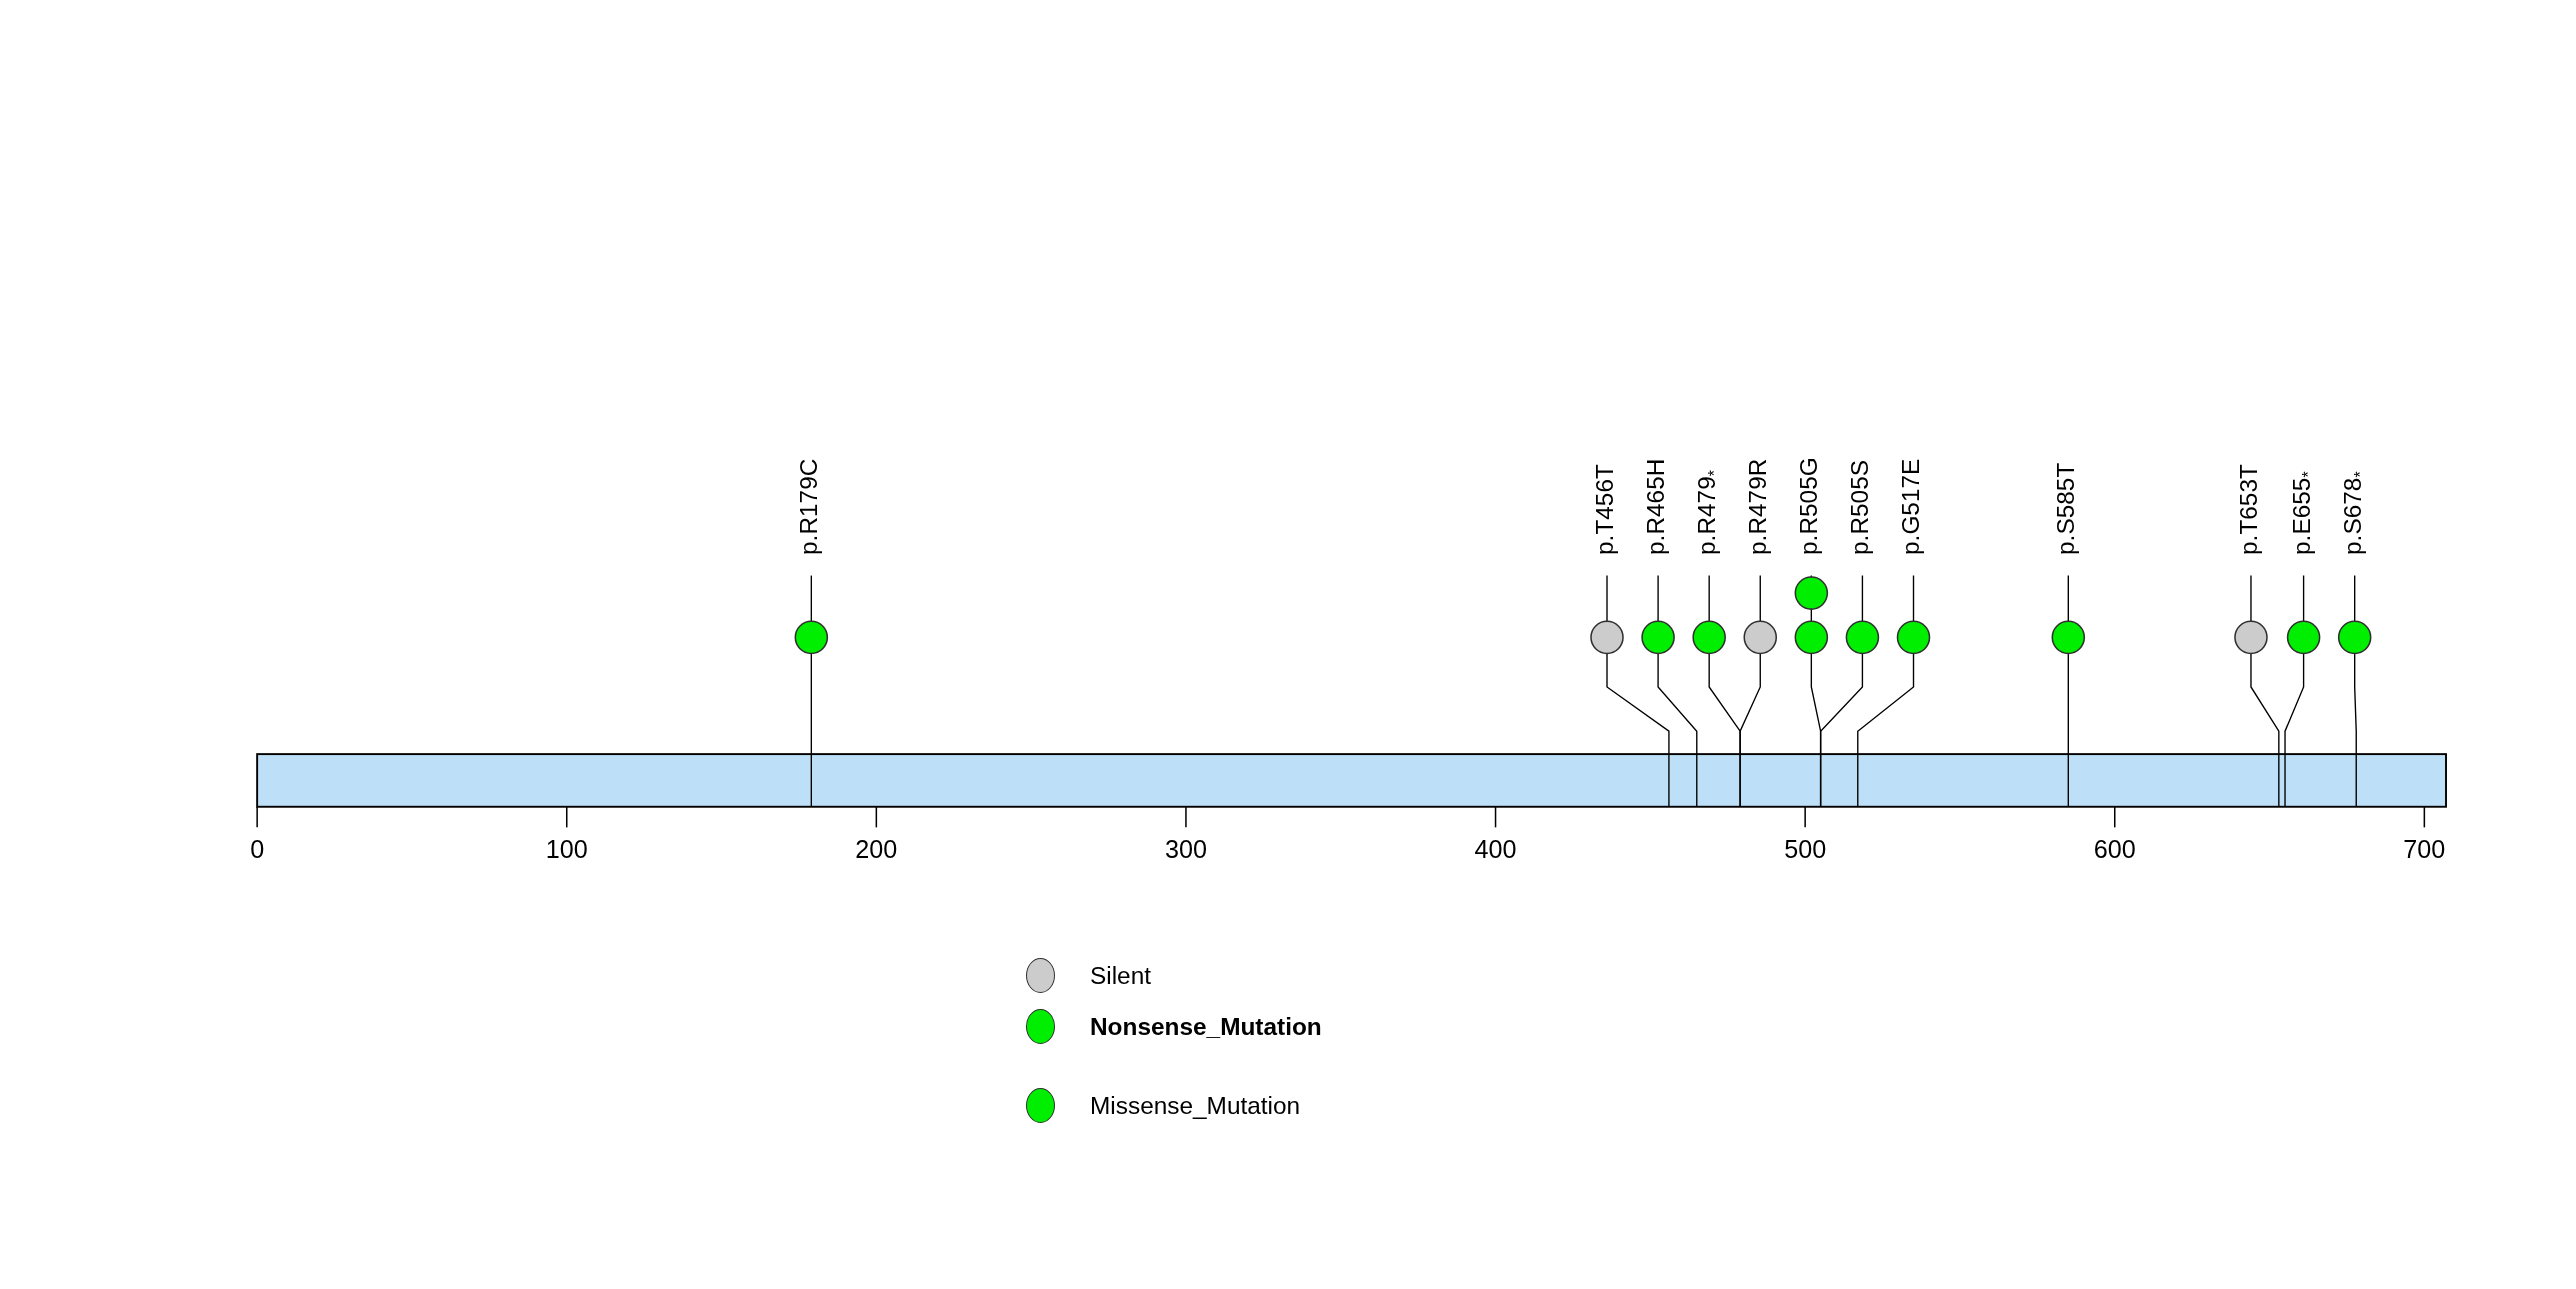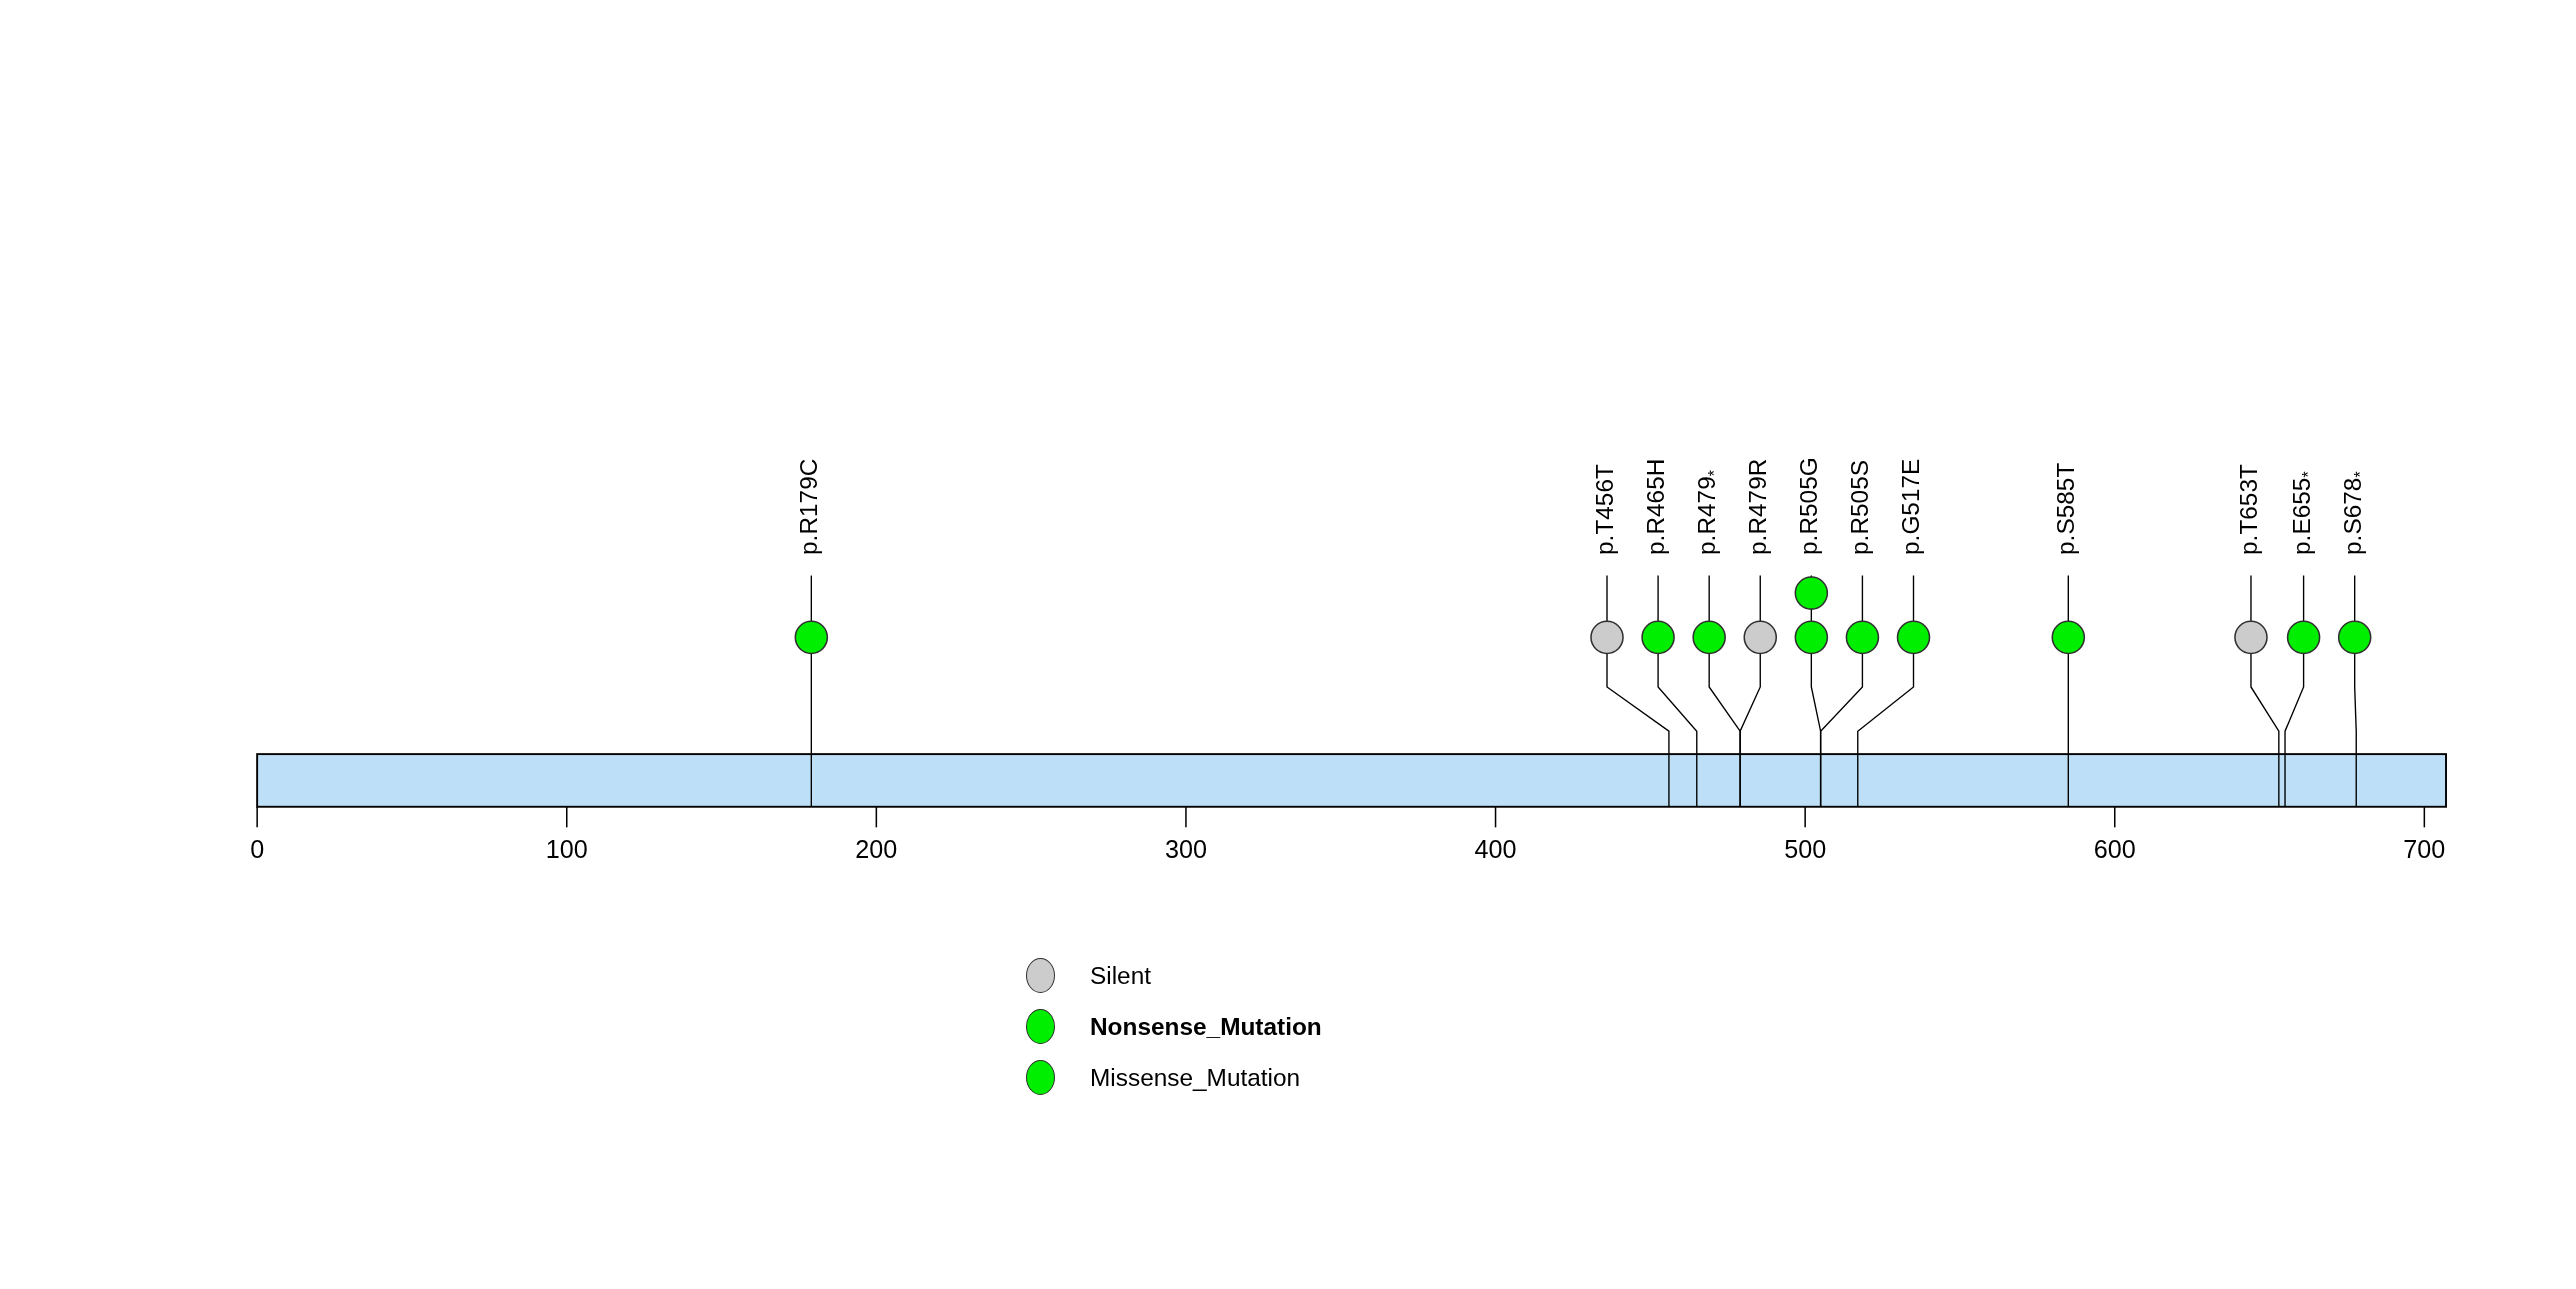--- a/index.html
+++ b/index.html
@@ -117,20 +117,20 @@
 
   <div class="legend">
     <div class="legend-row" style="top: 958px;">
       <div class="legend-swatch" style="background: rgb(204, 204, 204);"></div>
       <div class="legend-label">Silent</div>
     </div>
     <div class="legend-row" style="top: 1009px; font-weight: bold;">
       <div class="legend-swatch" style="background: rgb(0, 238, 0);"></div>
       <div class="legend-label">Nonsense_Mutation</div>
     </div>
-    <div class="legend-row" style="top: 1060px;">
+    <div class="legend-row" style="top: 1088px;">
       <div class="legend-swatch" style="background: rgb(0, 238, 0);"></div>
       <div class="legend-label">Missense_Mutation</div>
     </div>
   </div>
 
 </div>
 
 
 </body></html>

